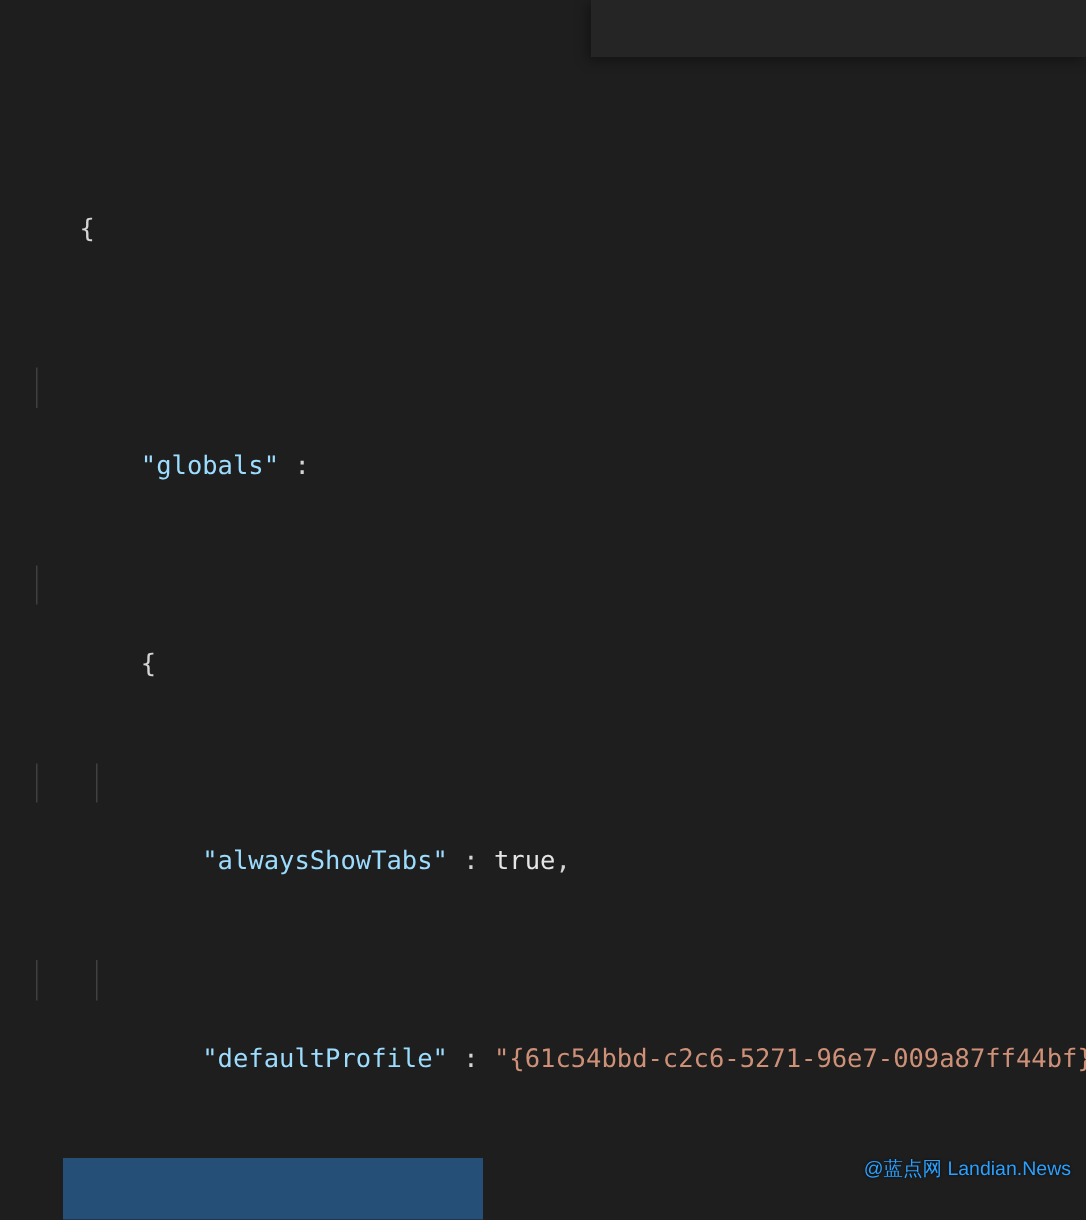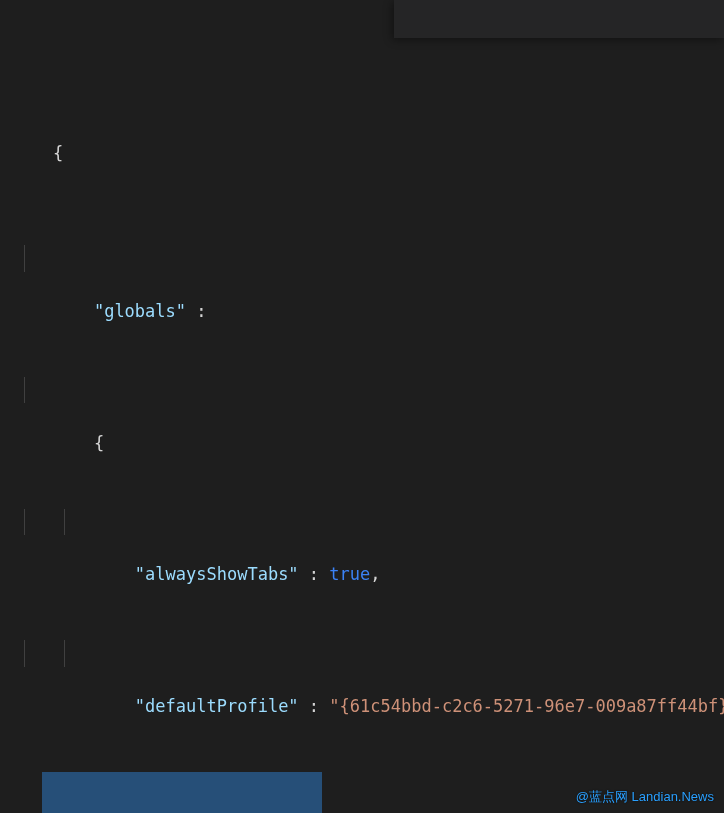--- a/index.html
+++ b/index.html
@@ -40,28 +40,28 @@
     bottom: 0;
     width: 1px;
     background: #404040;
     z-index: 0;
   }
   .g0 { left: 12px; }
   .g1 { left: 52px; }
 
   .key   { color: #9cdcfe; }
   .str   { color: #ce9178; }
-  .bool  { color: #3b82f6; }
+  .bool  { color: #e5e5e5; }
   .punc  { color: #d4d4d4; }
   .brace { color: #d4d4d4; }
 
   .watermark {
     position: absolute;
     right: 10px;
-    bottom: 6px;
+    bottom: 24px;
     font-family: sans-serif;
     font-size: 13px;
     color: #2aa0ff;
     z-index: 10;
     text-shadow: 0 0 2px rgba(0,0,0,.8);
   }
 
   .toppanel {
     position: absolute;
     top: 0; right: 0;

